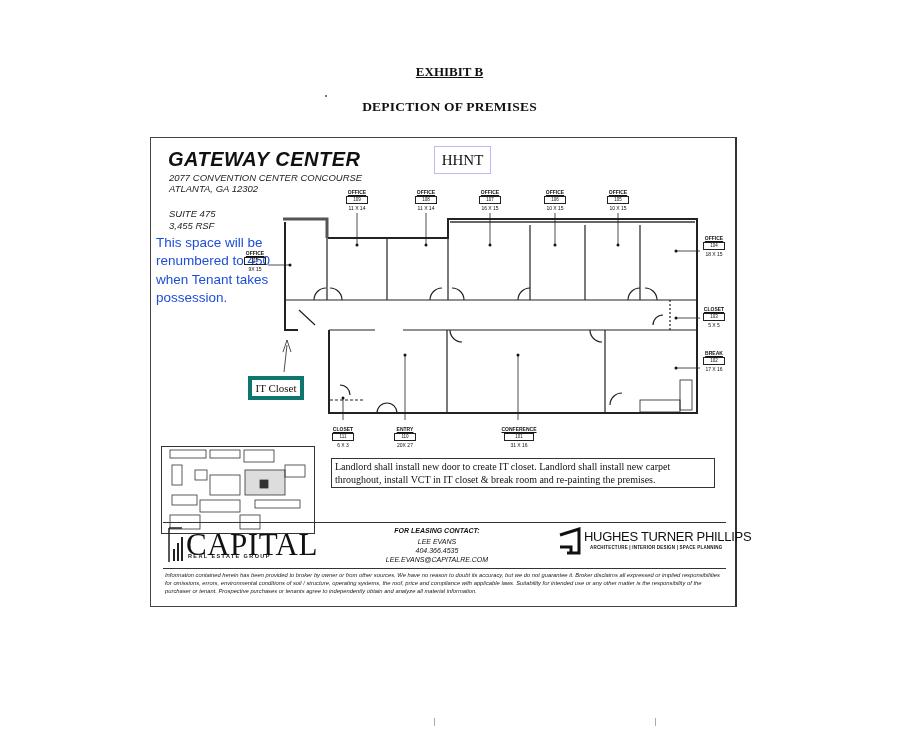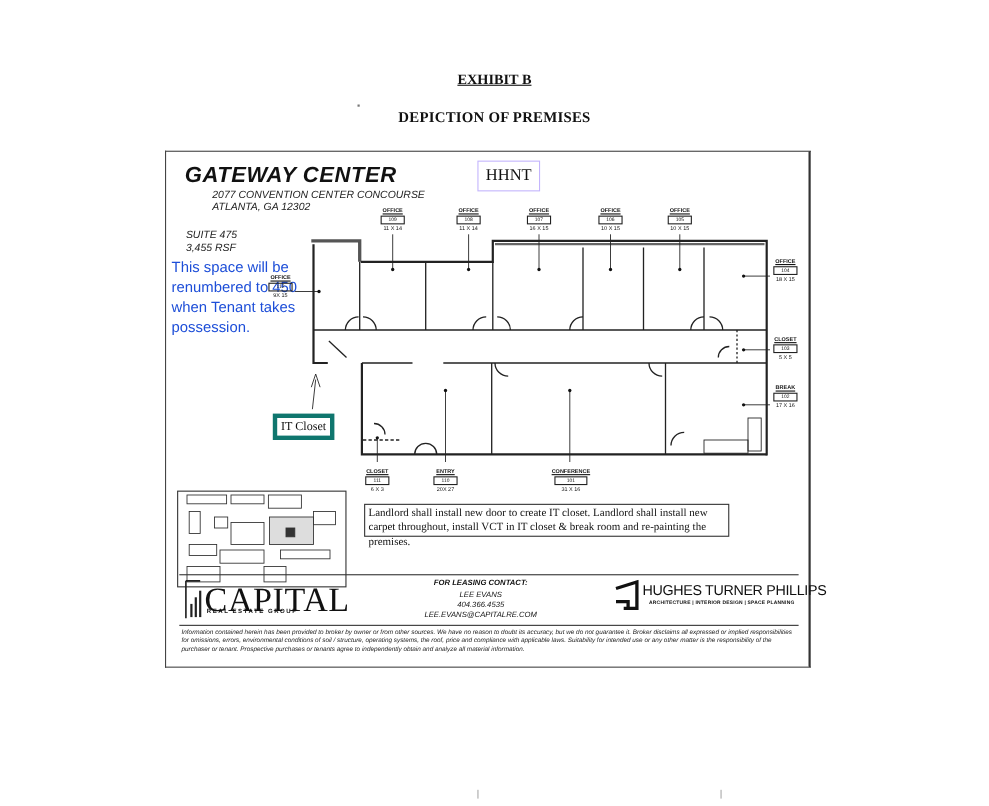--- a/index.html
+++ b/index.html
@@ -3,30 +3,30 @@
 <meta charset="utf-8">
 <style>
   html, body { margin:0; padding:0; background:#ffffff; }
   body { width:899px; height:733px; position:relative; overflow:hidden; font-family:"Liberation Serif", serif; color:#111; }
   .abs { position:absolute; }
   .exhibit { left:0; width:899px; top:64px; text-align:center; font-size:13px; font-weight:bold; }
   .exhibit span { text-decoration:underline; }
   .depiction { left:0; width:899px; top:99px; text-align:center; font-size:13.5px; font-weight:bold; letter-spacing:0.2px; }
   .sheet { left:150px; top:137px; width:584px; height:468px; border:1px solid #444; border-right:2px solid #333; }
   .title { left:168px; top:148px; font-family:"Liberation Sans", sans-serif; font-weight:bold; font-style:italic; font-size:20px; letter-spacing:0.5px; }
-  .addr { left:169px; top:172px; font-family:"Liberation Sans", sans-serif; font-style:italic; font-size:9.5px; line-height:11px; color:#222;margin-left:24px; }
+  .addr { left:169px; top:172px; font-family:"Liberation Sans", sans-serif; font-style:italic; font-size:9.5px; line-height:11px; color:#222; }
   .suite { left:169px; top:208px; font-family:"Liberation Sans", sans-serif; font-style:italic; font-size:9.5px; line-height:12px; color:#222; }
   .hhnt { left:434px; top:146px; width:55px; height:26px; border:1px solid #c4b5fd; font-size:15px; text-align:center; line-height:26px; }
   .note-blue { left:156px; top:234px; width:130px; font-family:"Liberation Sans", sans-serif; font-size:13.5px; line-height:18.3px; color:#1d4ed8; }
   .room-label { font-family:"Liberation Sans", sans-serif; font-size:5px; text-align:center; width:30px; line-height:6px; }
   .room-label .rn { display:block; text-decoration:underline; font-weight:bold; }
   .room-label .rb { display:block; border:1px solid #222; margin:1px 4px; height:6px; font-size:4.5px; }
   .room-label .rd { display:block; }
   .itcloset { left:248px; top:376px; width:48px; height:16px; border:4px solid #0f766e; font-size:11px; text-align:center; line-height:16px; }
-  .landlord { left:331px; top:458px; width:332px; height:30px; border:1px solid #333; font-size:10px; line-height:13px; padding:1px 3px; box-sizing:border-box; }
+  .landlord { left:331px; top:458px; width:384px; height:30px; border:1px solid #333; font-size:10px; line-height:13px; padding:1px 3px; box-sizing:border-box; }
   .keyplan { left:161px; top:446px; width:152px; height:86px; border:1px solid #333; }
   .footer-line { left:163px; top:522px; width:563px; height:1px; background:#333; }
   .footer-line2 { left:163px; top:568px; width:563px; height:1px; background:#333; }
   .capital { left:168px; top:527px; }
   .capital-word { left:186px; top:527px; font-size:31px; letter-spacing:0.5px; }
   .capital-sub { left:188px; top:553px; font-family:"Liberation Sans", sans-serif; font-size:5.5px; letter-spacing:1.4px; font-weight:bold; }
   .contact { left:382px; top:526px; width:110px; text-align:center; font-family:"Liberation Sans", sans-serif; font-style:italic; font-size:7px; line-height:9px; }
   .contact .h { font-weight:bold; }
   .htp { left:584px; top:529px; font-family:Liberation Sans, sans-serif; font-size:13px; letter-spacing:-0.3px; }
   .htp-sub { left:590px; top:545px; font-family:"Liberation Sans", sans-serif; font-size:4.5px; font-weight:bold; letter-spacing:0.2px; }

